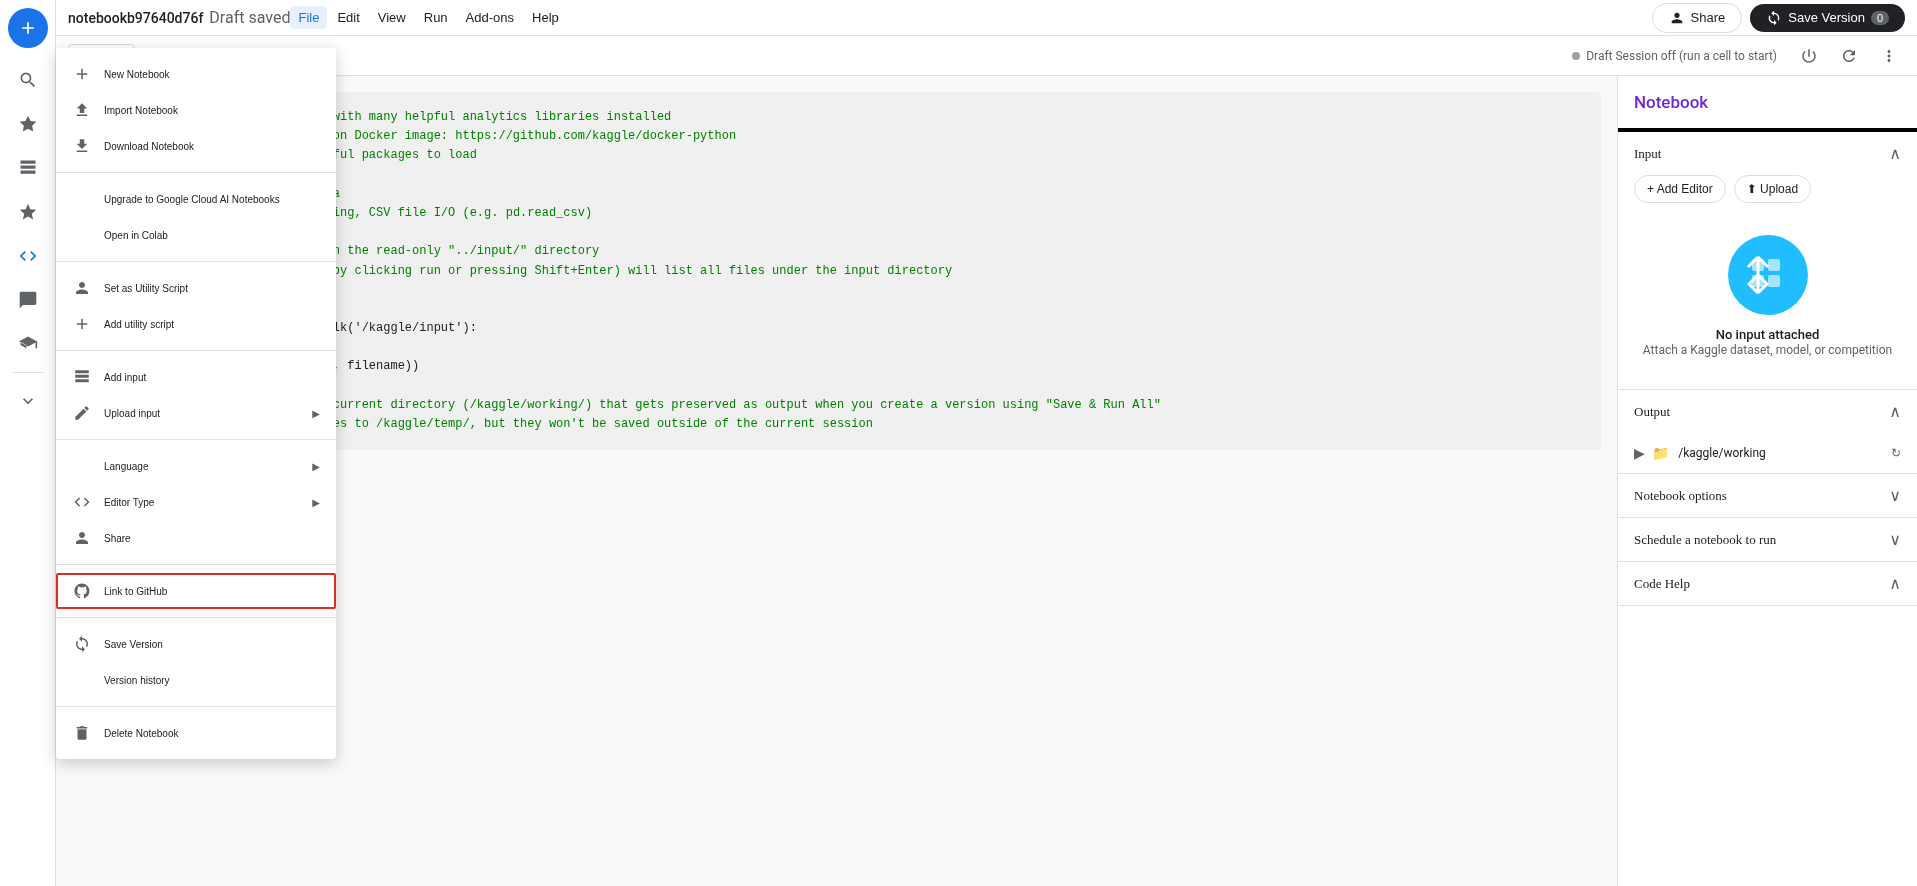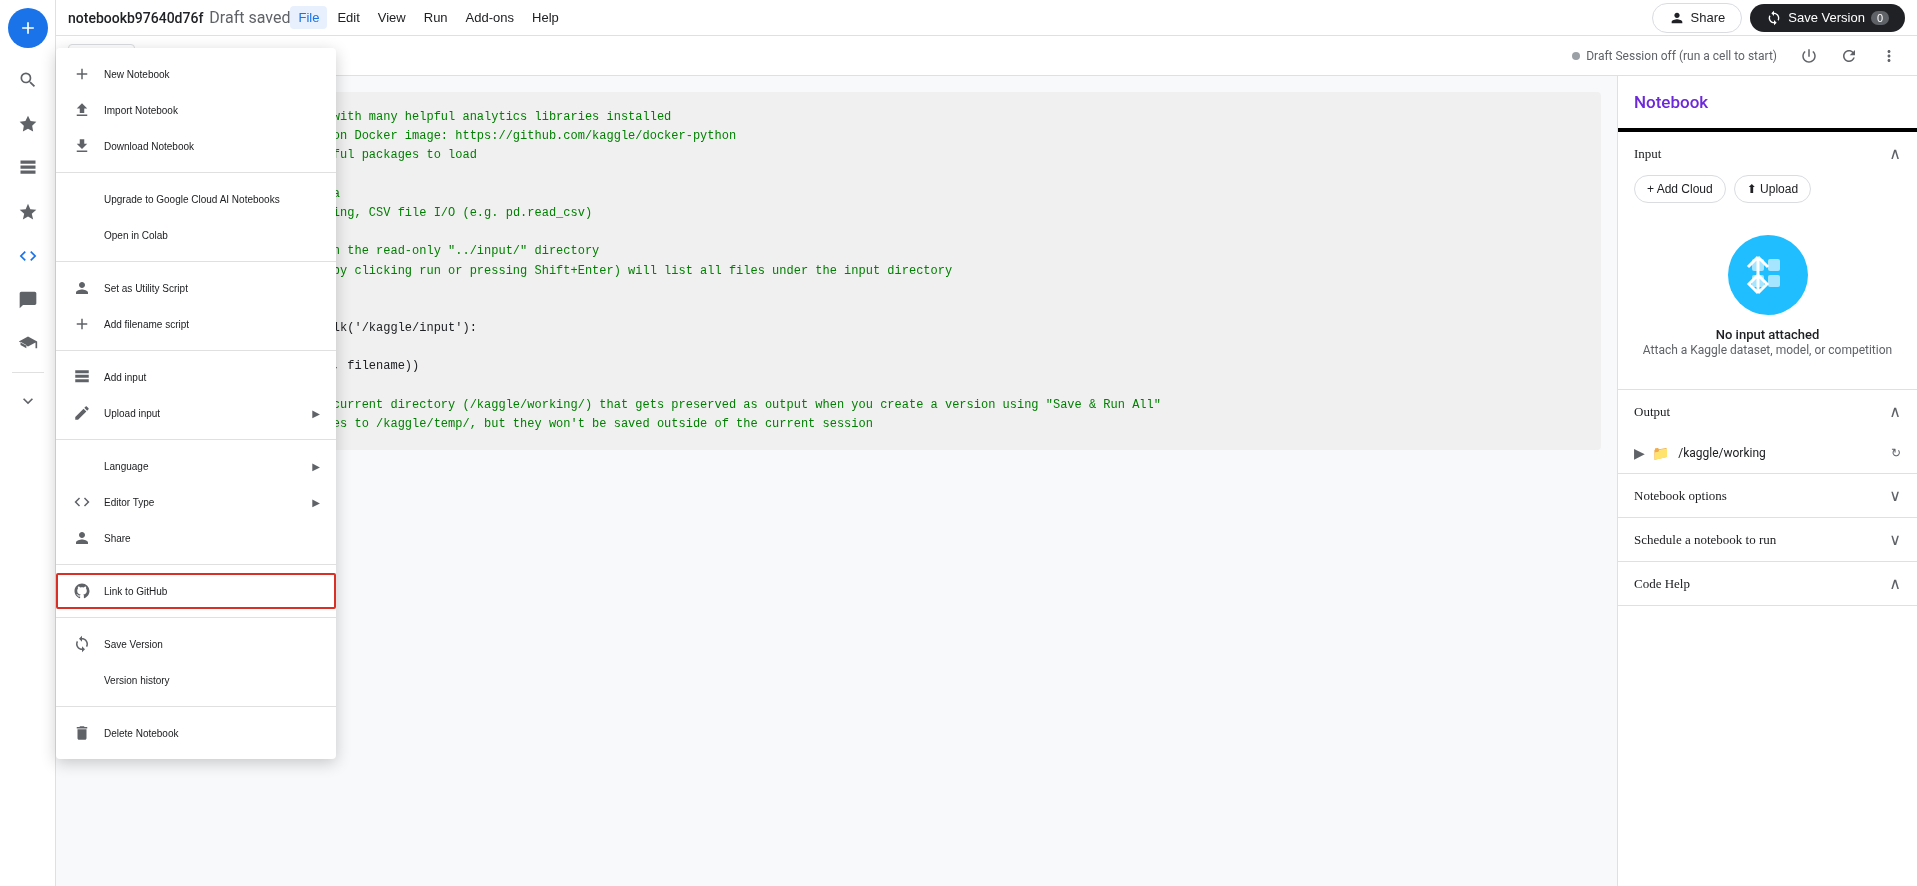--- a/index.html
+++ b/index.html
@@ -450,21 +450,21 @@
       <div class="right-panel-header">Notebook</div>
 
       <div class="panel-section">
         <div class="panel-section-header">
           <span class="panel-section-title">Input</span>
           <span class="panel-chevron">∧</span>
         </div>
         <div class="input-section-content">
           <div class="input-btns">
             <button class="input-btn">
-              <span>+ Add Cloud</span>
+              <span>+ Add Editor</span>
             </button>
             <button class="input-btn">
               <span>⬆ Upload</span>
             </button>
           </div>
           <div class="no-input-area">
             <div class="kaggle-logo-area">
               <svg width="48" height="48" viewBox="0 0 24 24" fill="white">
                 <path d="M7 3v18M7 3l5 5M7 3l-5 5M7 12l5 5M7 12l-5 5M7 21l5-5M7 21l-5-5" stroke="white" stroke-width="1.5" fill="none"></path>
                 <rect x="4" y="4" width="6" height="6" rx="1" fill="rgba(255,255,255,0.6)"></rect>
@@ -568,21 +568,21 @@
           </svg>
       </span>
       <span>Set as Utility Script</span>
     </button>
     <button class="dropdown-item">
       <span class="item-icon">
         <svg width="18" height="18" viewBox="0 0 24 24" fill="currentColor">
             <path d="M19 13h-6v6h-2v-6H5v-2h6V5h2v6h6v2z"></path>
           </svg>
       </span>
-      <span>Add filename script</span>
+      <span>Add utility script</span>
     </button>
   </div>
   <div class="menu-divider"></div>
 
   <div class="menu-section">
     <button class="dropdown-item">
       <span class="item-icon">
         <svg width="18" height="18" viewBox="0 0 24 24" fill="currentColor">
             <path d="M3 3h18v4H3zm0 6h18v4H3zm0 6h18v4H3z"></path>
           </svg>

